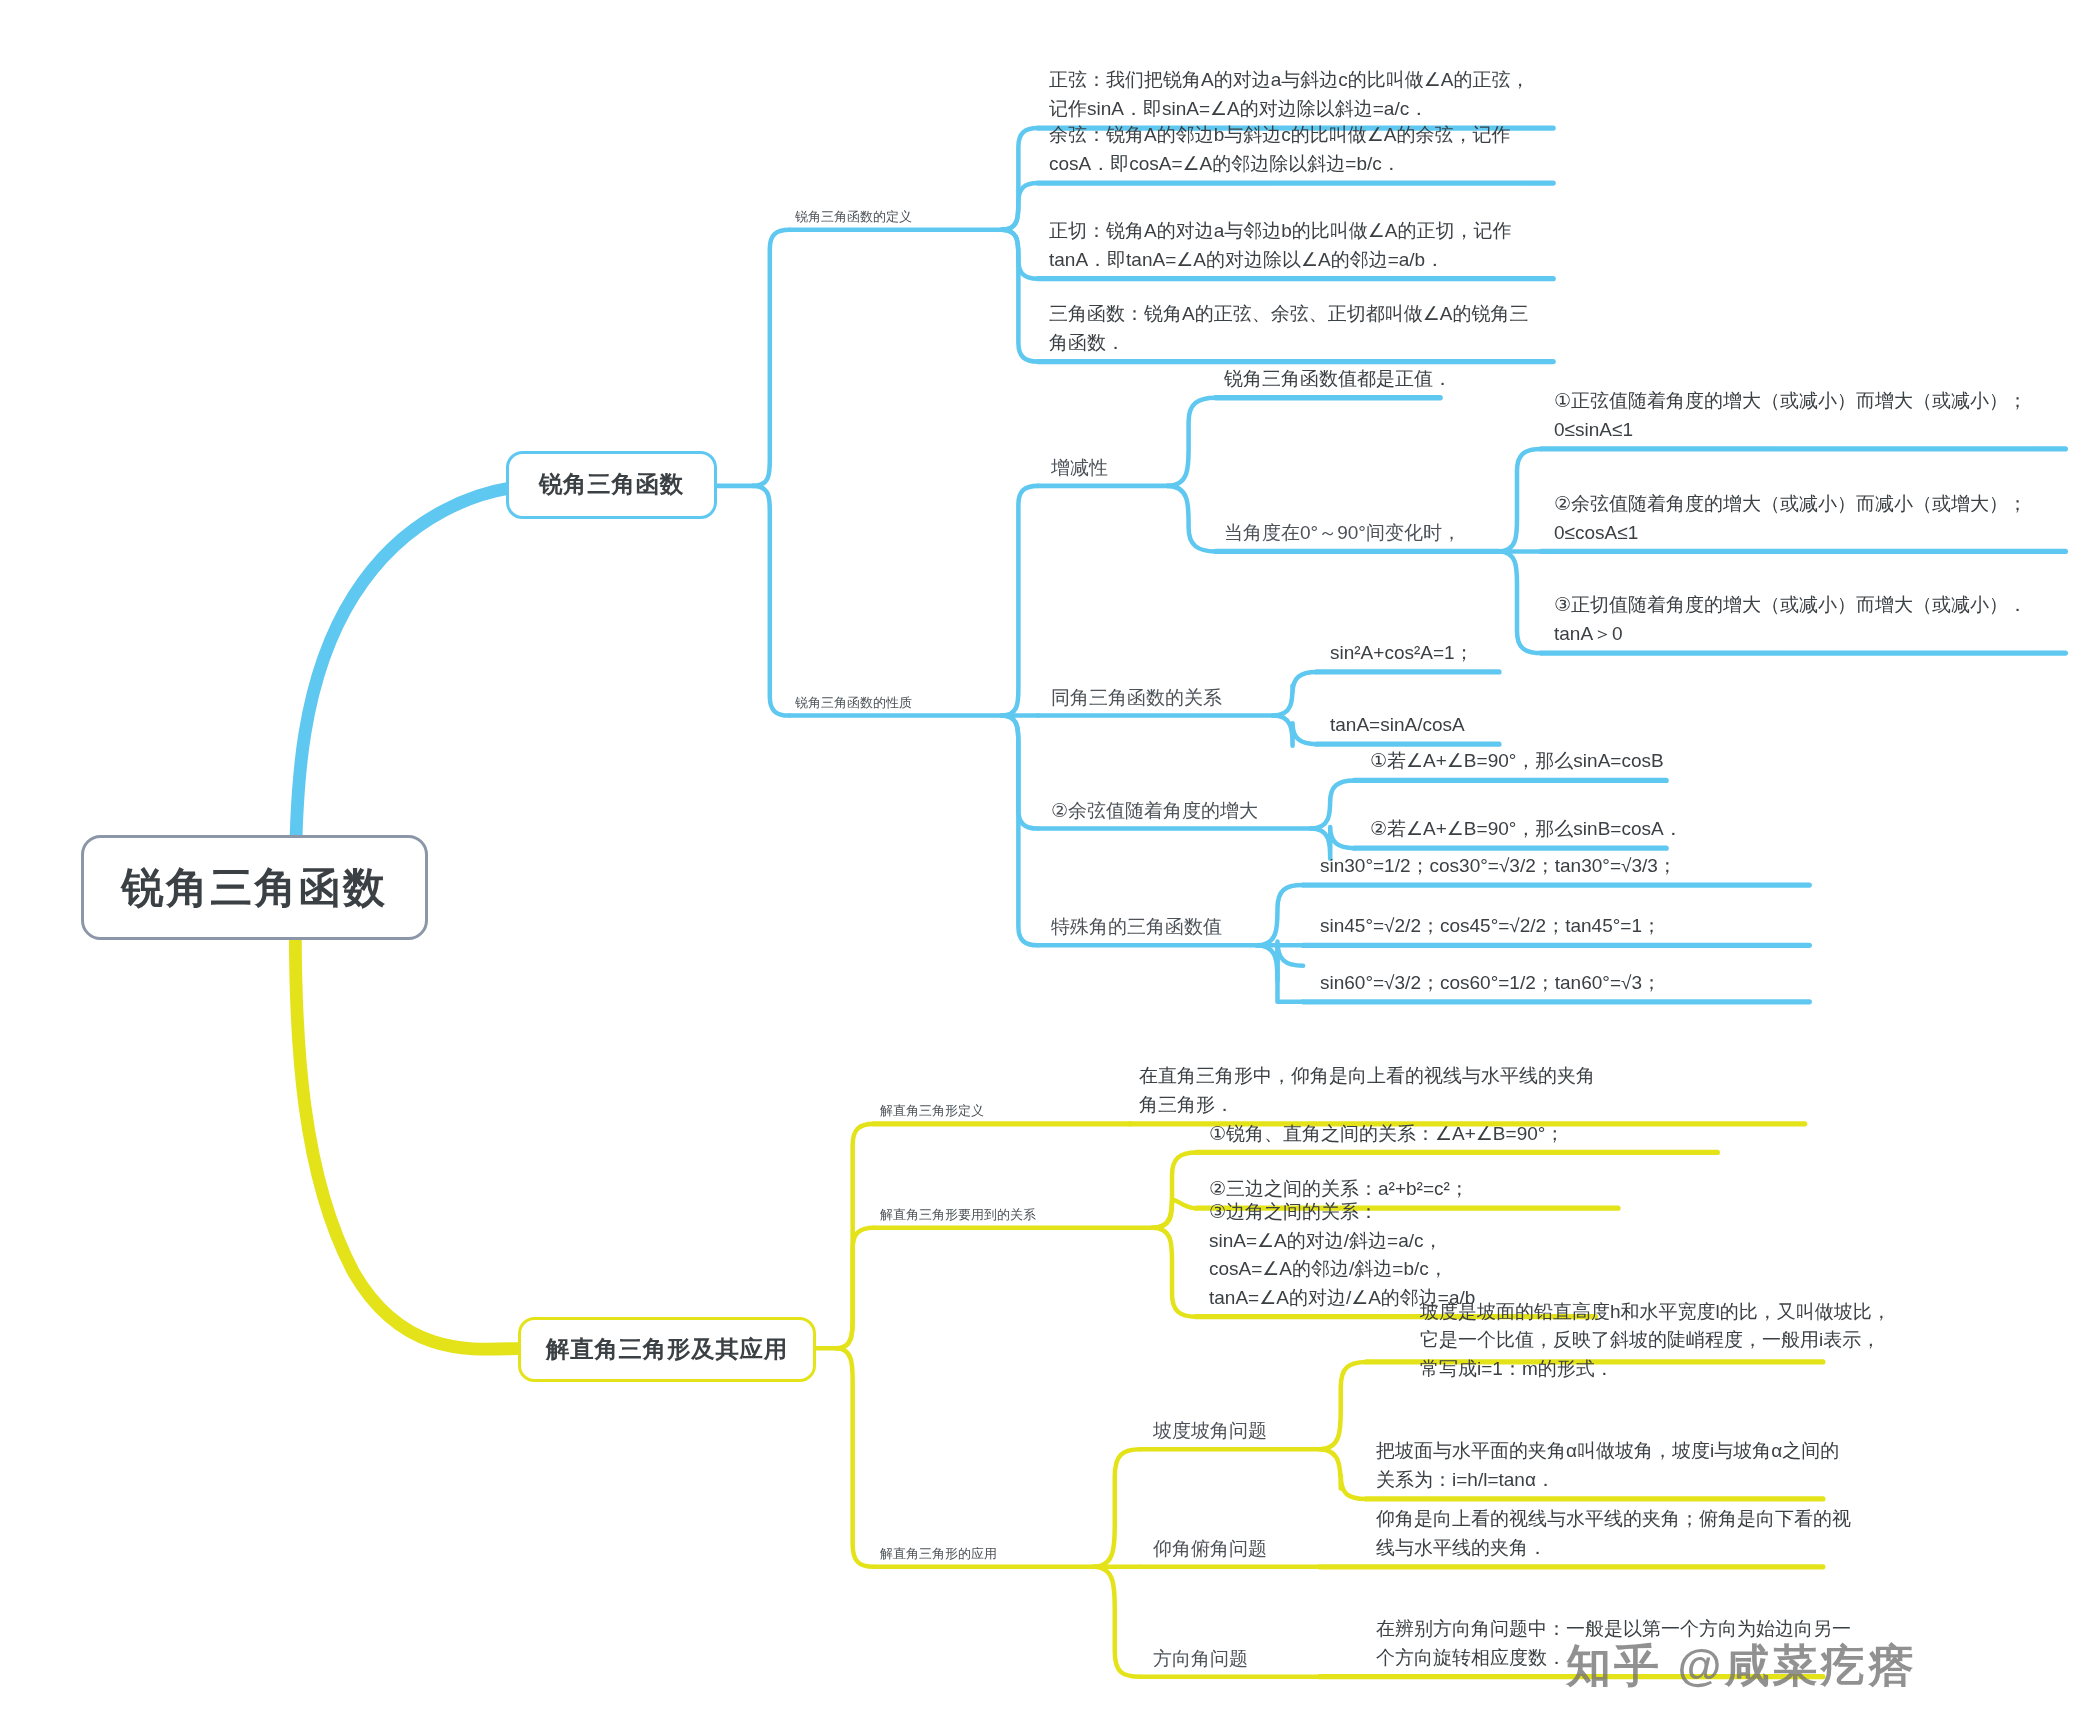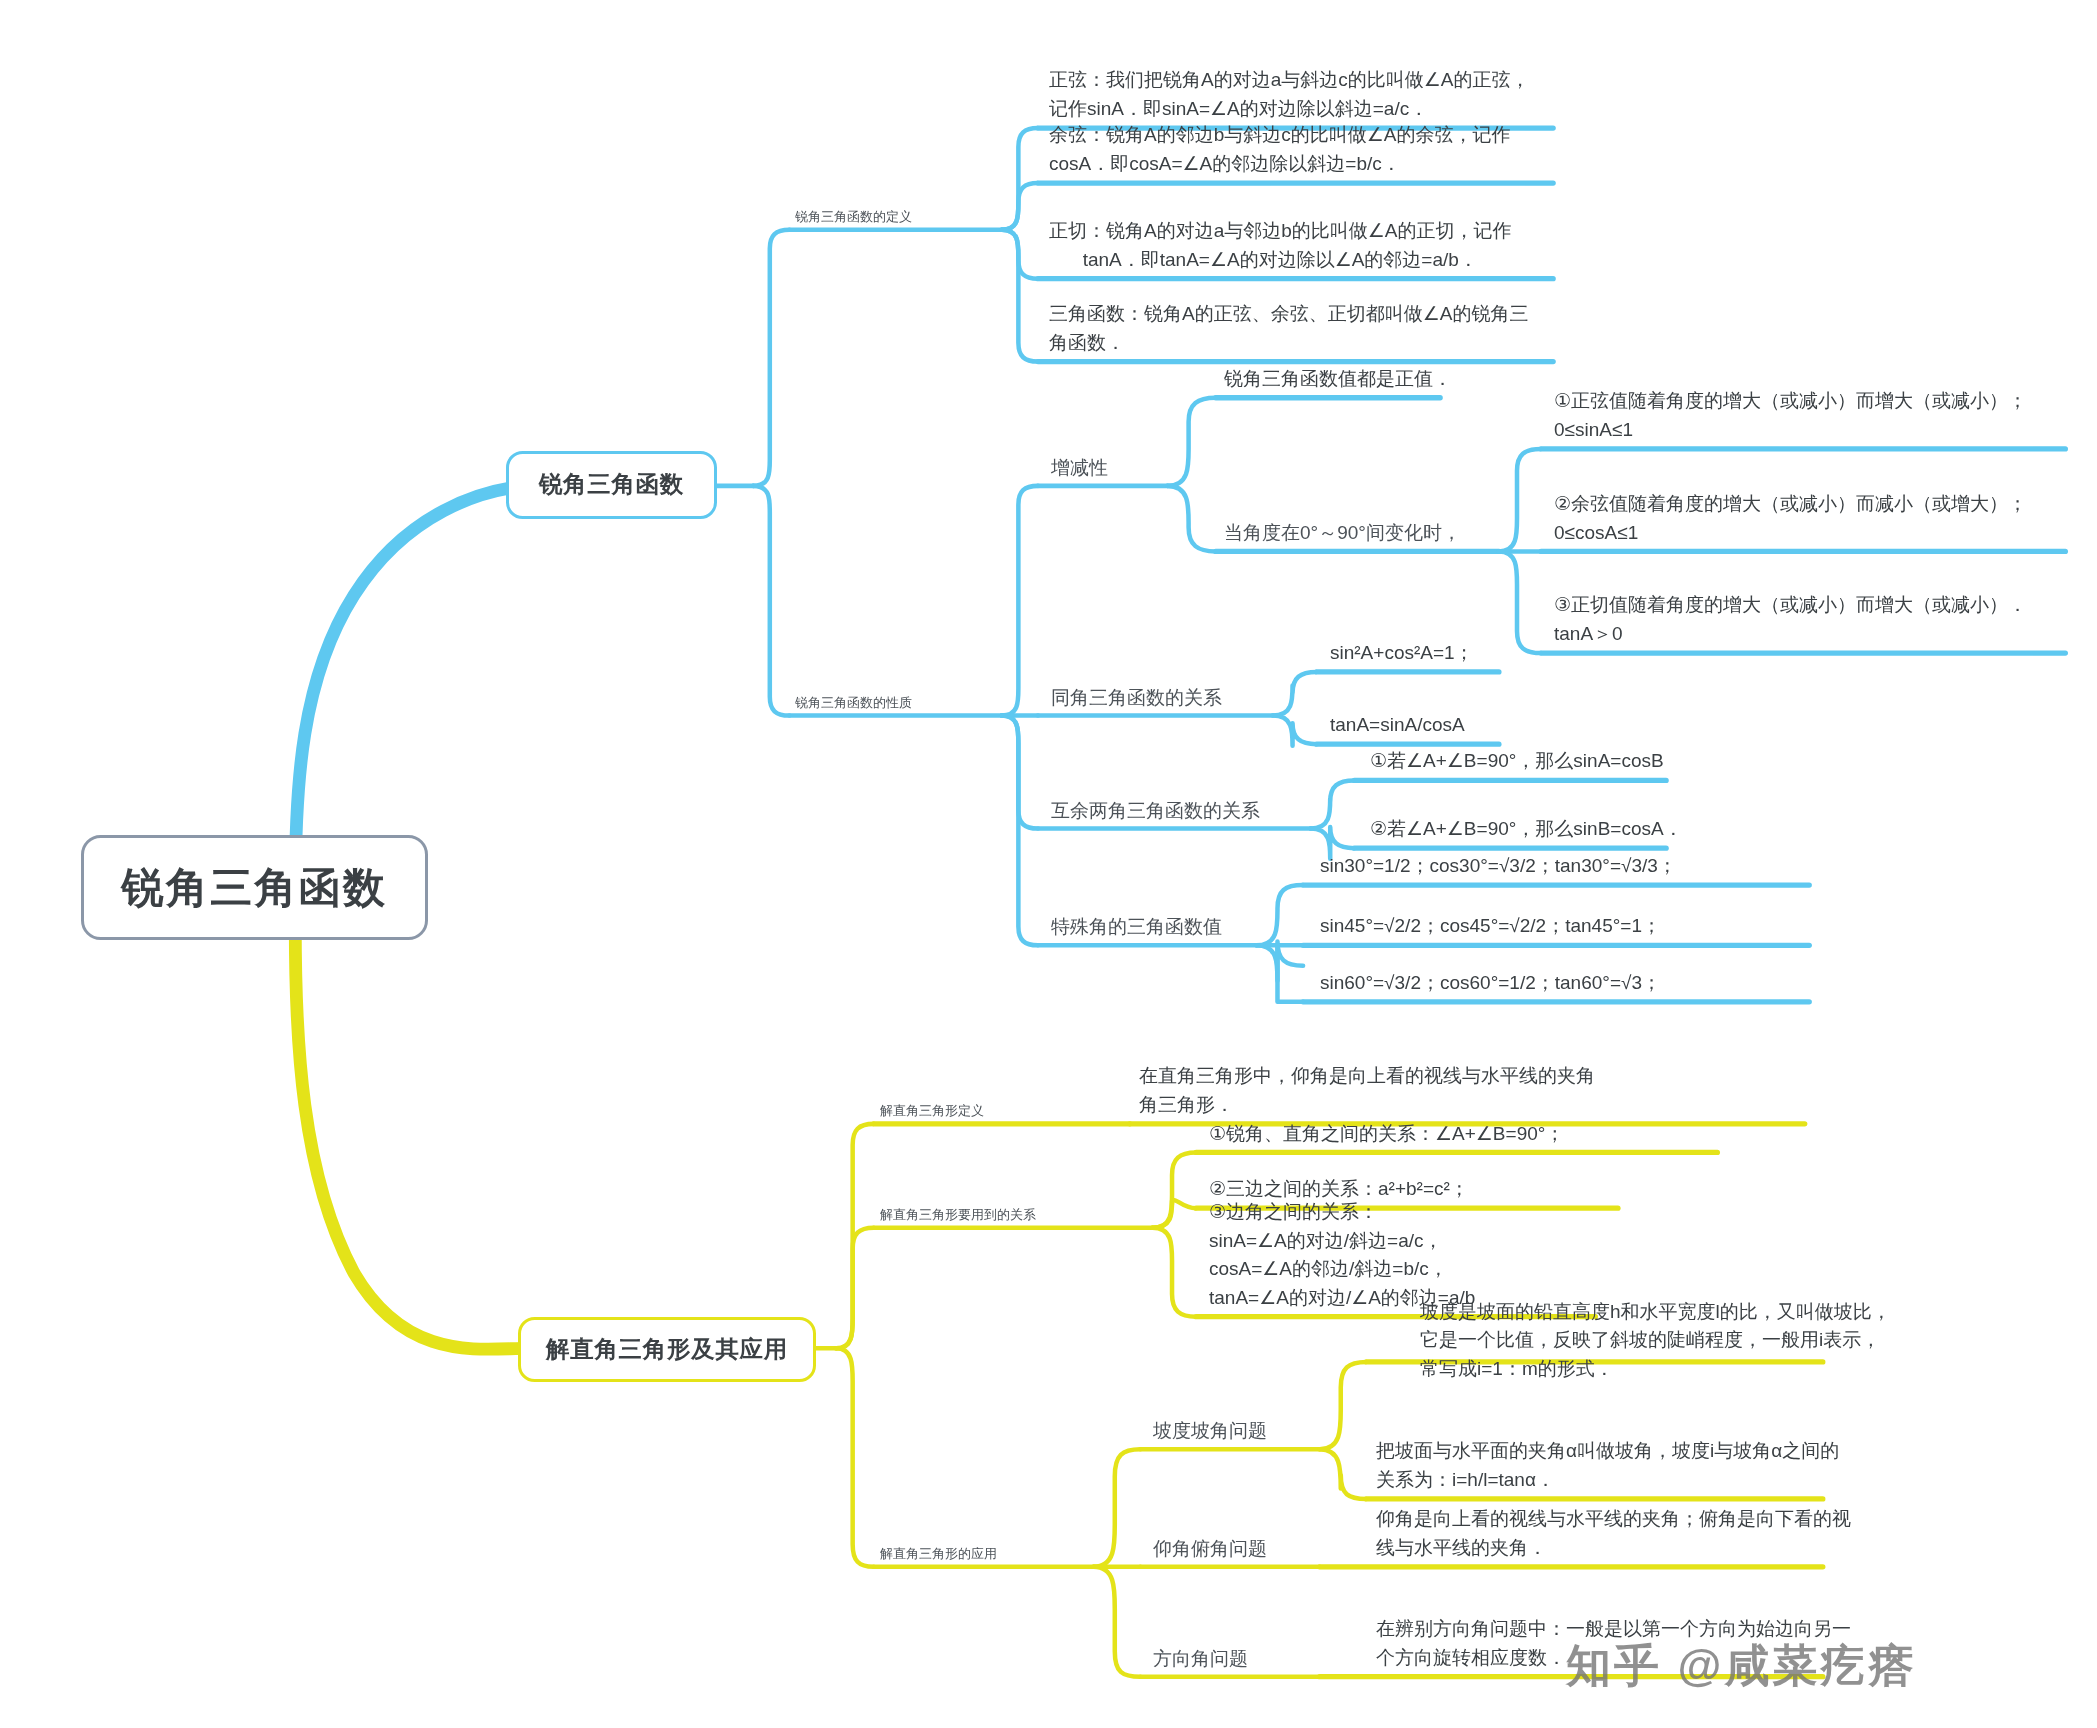--- a/index.html
+++ b/index.html
@@ -213,21 +213,21 @@
   <div class="node lvl2" style="left:795px;top:192px;width:226px;height:38px;">锐角三角函数的定义</div>
 
   <div class="node lvl2" style="left:795px;top:678px;width:226px;height:38px;">锐角三角函数的性质</div>
 
   <div class="node leaf" style="left:1049px;top:60px;width:527px;height:68px;">正弦：我们把锐角A的对边a与斜边c的比叫做∠A的正弦，
 记作sinA．即sinA=∠A的对边除以斜边=a/c．</div>
 
   <div class="node leaf" style="left:1049px;top:115px;width:527px;height:68px;">余弦：锐角A的邻边b与斜边c的比叫做∠A的余弦，记作
 cosA．即cosA=∠A的邻边除以斜边=b/c．</div>
 
-  <div class="node leaf" style="left:1049px;top:211px;width:527px;height:68px;text-align:center;">正切：锐角A的对边a与邻边b的比叫做∠A的正切，记作
+  <div class="node leaf" style="left:1049px;top:211px;width:527px;height:68px;">正切：锐角A的对边a与邻边b的比叫做∠A的正切，记作
 tanA．即tanA=∠A的对边除以∠A的邻边=a/b．</div>
 
   <div class="node leaf" style="left:1049px;top:294px;width:527px;height:68px;">三角函数：锐角A的正弦、余弦、正切都叫做∠A的锐角三
 角函数．</div>
 
   <div class="node lvl3" style="left:1051px;top:450px;width:151px;height:36px;">增减性</div>
 
   <div class="node leaf" style="left:1224px;top:362px;width:316px;height:36px;">锐角三角函数值都是正值．</div>
 
   <div class="node lvl3" style="left:1224px;top:515px;width:301px;height:36px;">当角度在0°～90°间变化时，</div>
@@ -240,21 +240,21 @@
 
   <div class="node leaf" style="left:1554px;top:585px;width:520px;height:68px;">③正切值随着角度的增大（或减小）而增大（或减小）．
 tanA＞0</div>
 
   <div class="node lvl3" style="left:1051px;top:680px;width:249px;height:36px;">同角三角函数的关系</div>
 
   <div class="node leaf" style="left:1330px;top:636px;width:249px;height:36px;">sin²A+cos²A=1；</div>
 
   <div class="node leaf" style="left:1330px;top:708px;width:249px;height:36px;">tanA=sinA/cosA</div>
 
-  <div class="node lvl3" style="left:1051px;top:793px;width:286px;height:36px;">互余两角三角函数的关系</div>
+  <div class="node lvl3" style="left:1051px;top:793px;width:286px;height:36px;">②余弦值随着角度的增大</div>
 
   <div class="node leaf" style="left:1370px;top:744px;width:377px;height:36px;">①若∠A+∠B=90°，那么sinA=cosB</div>
 
   <div class="node leaf" style="left:1370px;top:812px;width:377px;height:36px;">②若∠A+∠B=90°，那么sinB=cosA．</div>
 
   <div class="node lvl3" style="left:1051px;top:909px;width:256px;height:36px;">特殊角的三角函数值</div>
 
   <div class="node leaf" style="left:1320px;top:849px;width:512px;height:36px;">sin30°=1/2；cos30°=√3/2；tan30°=√3/3；</div>
 
   <div class="node leaf" style="left:1320px;top:909px;width:512px;height:36px;">sin45°=√2/2；cos45°=√2/2；tan45°=1；</div>

